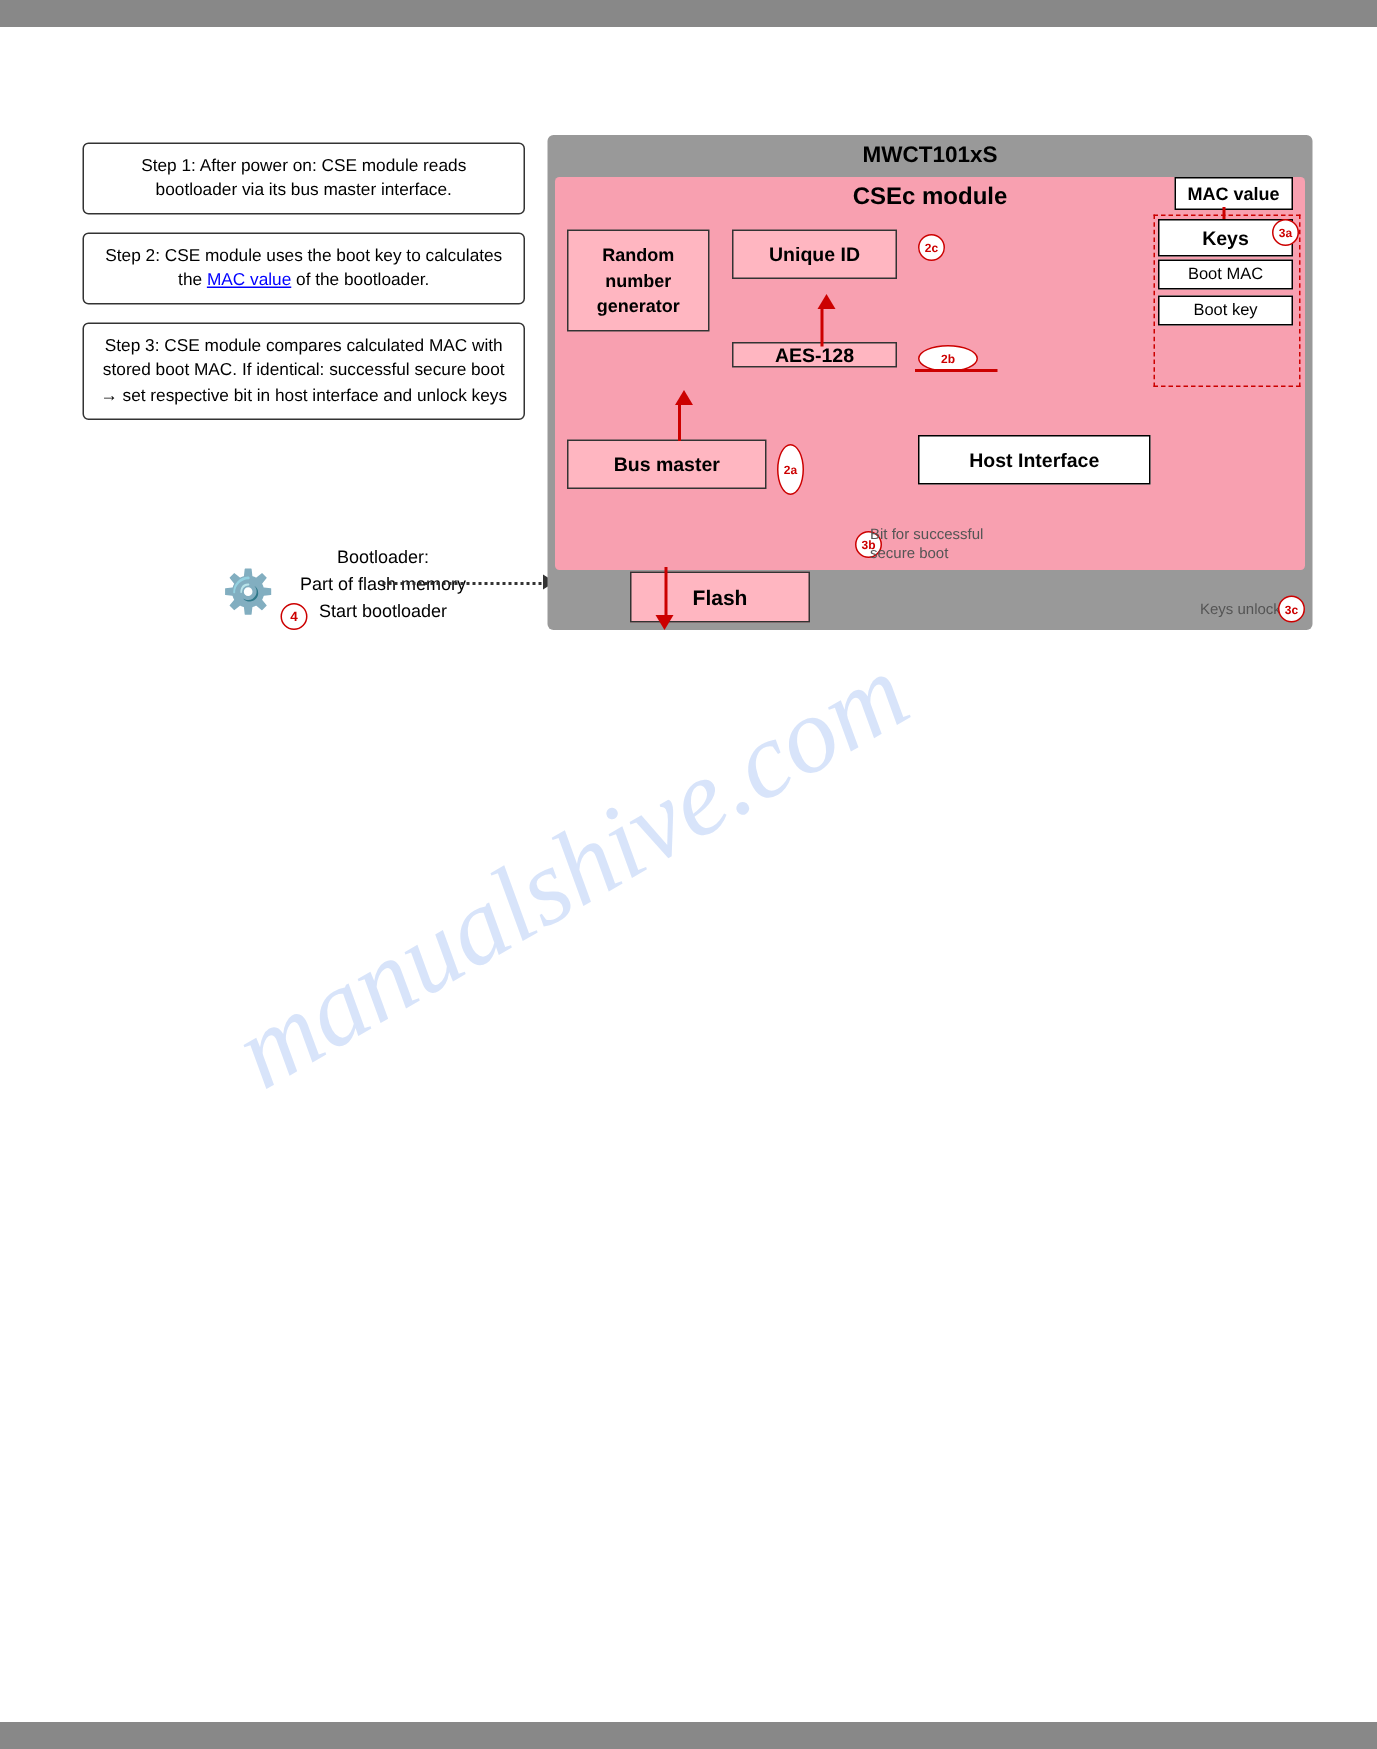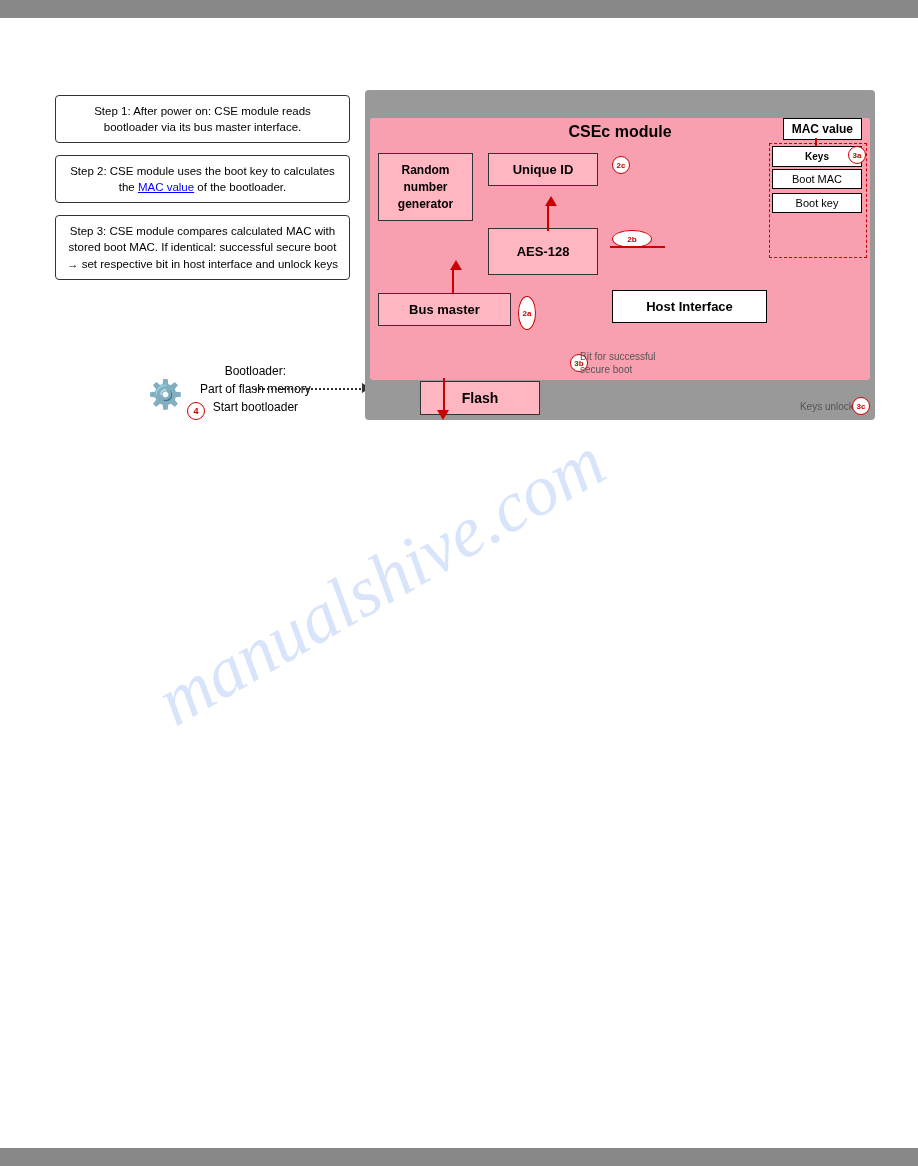--- a/index.html
+++ b/index.html
@@ -108,41 +108,42 @@
 <div style="position:absolute; top:356px; left:397px; width:32px; height:32px; border:2px solid #c00; background:#fff; display:flex; align-items:center; justify-content:center; font-size:22px; color:#0a0;">✓</div>
 
 <div style="position:absolute; top:349px; left:380px; width:18px; height:18px; border-radius:50%; border:1.5px solid #c00; color:#c00; font-size:9px; display:flex; align-items:center; justify-content:center; background:#fff; font-weight:bold;">
   <span>1</span>
 </div>
 
 <div class="diagram-wrapper">
 
   <div style="position:absolute; inset:0; background:#999; border-radius:4px;"></div>
 
+  <div style="position:absolute; top:5px; left:0; right:0; text-align:center; font-size:15px; font-weight:bold; color:#000;">MWCT101xS</div>
 
   <div style="position:absolute; top:28px; left:5px; right:5px; bottom:40px; background:#f8a0b0; border-radius:3px;">
 
     <div style="text-align:center; font-size:16px; font-weight:bold; color:#000; padding-top:5px;">CSEc module</div>
 
     <div style="position:absolute; top:35px; left:8px; width:95px; background:#ffb6c1; border:1.5px solid #333; padding:8px 4px; font-size:12px; font-weight:bold; text-align:center; line-height:1.4;">
       <span>Random</span><br>
       <span>number</span><br>
       <span>generator</span>
     </div>
 
     <div style="position:absolute; top:35px; left:118px; width:110px; background:#ffb6c1; border:1.5px solid #333; padding:8px 4px; font-size:13px; font-weight:bold; text-align:center;">Unique ID</div>
 
-    <div style="position:absolute; top:110px; left:118px; width:110px; background:#ffb6c1; border:1.5px solid #333; padding:15px 4px; font-size:13px; font-weight:bold; text-align:center;">AES-128</div>
+    <div style="position:absolute; top:110px; left:118px; width:110px; background:#ffb6c1; border:1.5px solid #333; padding:0 4px; font-size:13px; font-weight:bold; text-align:center;">AES-128</div>
 
     <div style="position:absolute; top:0px; right:8px; background:#fff; border:1.5px solid #000; padding:3px 8px; font-size:12px; font-weight:bold;">MAC value</div>
 
     <div style="position:absolute; top:20px; right:53px; width:2px; height:20px; background:#c00;"></div>
 
     <div style="position:absolute; top:28px; right:8px; width:90px;">
-      <div style="background:#fff; border:1.5px solid #000; padding:4px 8px; font-size:10px; font-weight:bold; text-align:center; margin-bottom:2px;">Keys</div>
+      <div style="background:#fff; border:1.5px solid #000; padding:4px 8px; font-size:13px; font-weight:bold; text-align:center; margin-bottom:2px;">Keys</div>
       <div style="background:#fff; border:1.5px solid #000; padding:3px 8px; font-size:11px; text-align:center; margin-bottom:4px;">Boot MAC</div>
       <div style="background:#fff; border:1.5px solid #000; padding:3px 8px; font-size:11px; text-align:center;">Boot key</div>
     </div>
 
     <div style="position:absolute; top:175px; left:8px; width:133px; background:#ffb6c1; border:1.5px solid #333; padding:8px 4px; font-size:13px; font-weight:bold; text-align:center;">Bus master</div>
 
     <div style="position:absolute; top:172px; left:242px; width:155px; background:#fff; border:1.5px solid #000; padding:8px 4px; font-size:13px; font-weight:bold; text-align:center;">Host Interface</div>
 
     <div style="position:absolute; top:178px; left:148px; width:18px; height:34px; border-radius:50%; border:1.5px solid #c00; color:#c00; font-size:8px; display:flex; align-items:center; justify-content:center; background:#fff; font-weight:bold;">
       <span>2a</span>

